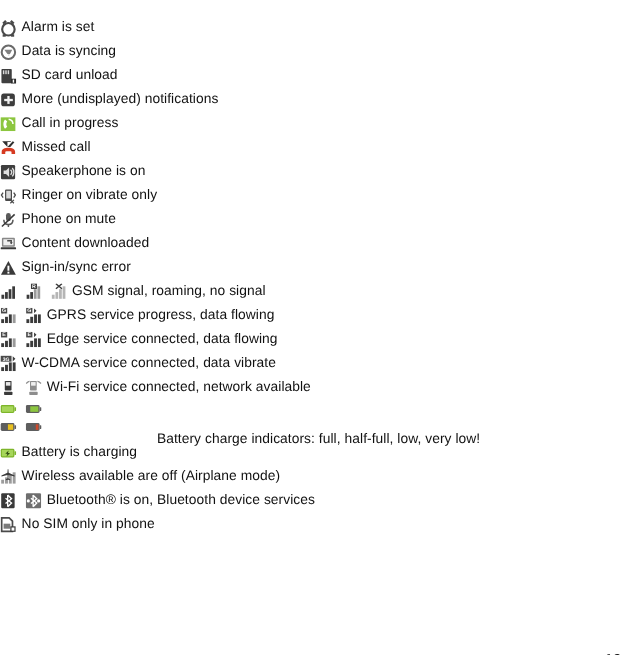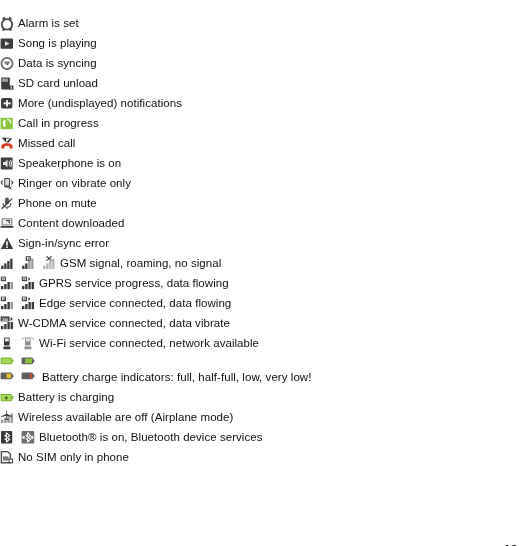--- a/index.html
+++ b/index.html
@@ -33,21 +33,21 @@
   }
   .legend-row {
     display: flex;
     align-items: center;
     height: 20px;
     padding: 0;
     margin: 0;
   }
   .legend-row.tall {
     height: 34px;
-    align-items: flex-end;
+    flex-direction: column;
   }
   .icon-group {
     display: flex;
     align-items: center;
     flex: 0 0 auto;
   }
   .icon-group.stacked {
     display: block;
     align-self: flex-start;
   }
@@ -106,31 +106,20 @@
             <path d="M2.6 3.6 L5.0 1.4" stroke="#4a4a4a" stroke-width="2" fill="none"></path>
             <path d="M11.4 3.6 L9.0 1.4" stroke="#4a4a4a" stroke-width="2" fill="none"></path>
             <rect x="2.2" y="12.6" width="2.6" height="2" fill="#4a4a4a"></rect>
             <rect x="9.2" y="12.6" width="2.6" height="2" fill="#4a4a4a"></rect>
           </svg>
         </span>
       </span>
       <span class="legend-label">Alarm is set</span>
     </div>
 
-    <div class="legend-row">
-      <span class="icon-group">
-        <span class="ic sp">
-          <svg viewBox="0 0 14 15">
-            <rect x="0.6" y="2.4" width="12.4" height="10.4" rx="1" fill="#3d3d3d"></rect>
-            <path d="M5.0 5.2 L9.6 7.6 L5.0 10.0 Z" fill="#e8e8e8"></path>
-          </svg>
-        </span>
-      </span>
-      <span class="legend-label">Song is playing</span>
-    </div>
 
     <div class="legend-row">
       <span class="icon-group">
         <span class="ic sp">
           <svg viewBox="0 0 14 15">
             <circle cx="7" cy="7.5" r="5.6" fill="none" stroke="#6a6a6a" stroke-width="1.7"></circle>
             <path d="M3.6 5.4 L10.2 5.4 L7.4 10.6 Z" fill="#6a6a6a" opacity="0.85"></path>
             <path d="M4.2 9.8 L9.8 9.8" stroke="#ffffff" stroke-width="1.1"></path>
           </svg>
         </span>

